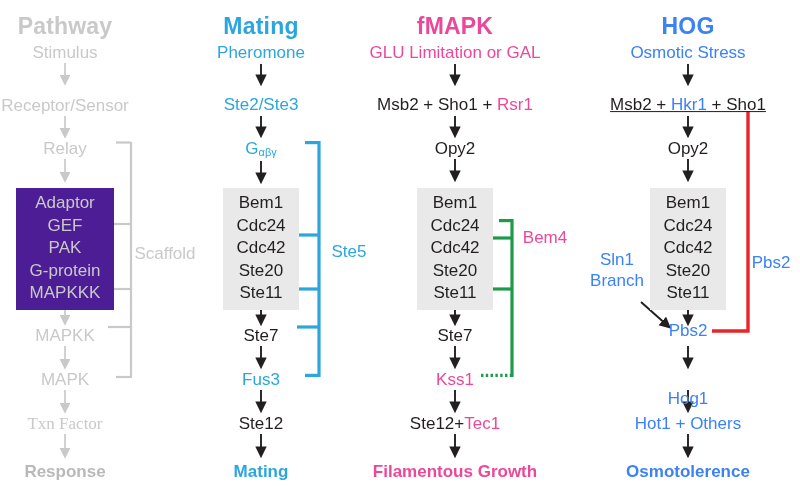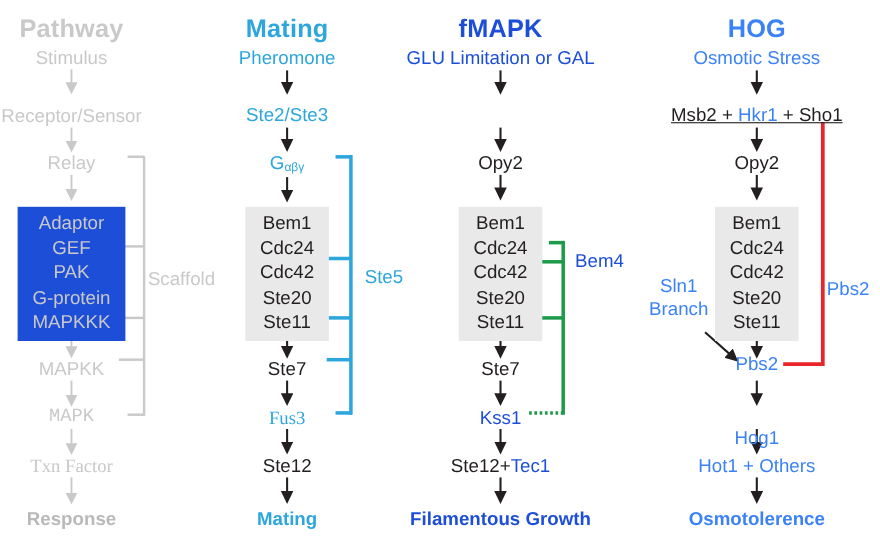--- a/index.html
+++ b/index.html
@@ -20,36 +20,36 @@
     font-size:17px;
   }
   .hdr{font-weight:bold;font-size:23px;letter-spacing:.2px;}
   .bold{font-weight:bold;}
 
   
   .c-gray{color:#c9c9c9;}
   .c-gray-d{color:#b9b9b9;}
   .c-black{color:#231f20;}
   .c-blue{color:#2ca6dd;}
-  .c-green{color:#1d4ed8;}
+  .c-green{color:#ec4899;}
   .c-red{color:#3b82f6;}
 
   
   .stackbox{
     position:absolute;
     transform:translateX(-50%);
     background:#e9e9e9;
     text-align:center;
     font-size:17px;
     line-height:22.6px;
     padding:4px 10px 5px 10px;
     color:#231f20;
     box-sizing:border-box;
   }
-  .stackbox.gray-text{color:#c9c9c9;background:#1d4ed8;}
+  .stackbox.gray-text{color:#c9c9c9;background:#4c1d95;}
   .stackbox .ln{display:block;}
 
   
   svg.ov{position:absolute;left:0;top:0;width:800px;height:488px;overflow:visible;pointer-events:none;}
 
   .sub{font-size:11px;vertical-align:-2px;letter-spacing:0;}
   .lbl-rot{position:absolute;transform:translate(-50%,-50%);font-size:17px;white-space:nowrap;}
 </style>
 </head>
 <body>
@@ -143,46 +143,47 @@
 
   <div class="stackbox gray-text" style="left:65px;top:182px;width:98px;">
     <span class="ln">Adaptor</span>
     <span class="ln">GEF</span>
     <span class="ln">PAK</span>
     <span class="ln">G-protein</span>
     <span class="ln">MAPKKK</span>
   </div>
 
   <div class="node c-gray" style="left:65px;top:330px;">MAPKK</div>
-  <div class="node c-gray" style="left:65px;top:374px;font-family:Liberation Mono, monospace;">MAPK</div>
+  <div class="node c-gray" style="left:65px;top:374px;">MAPK</div>
   <div class="node c-gray" style="left:65px;top:418px;font-family:Liberation Serif, serif;">Txn Factor</div>
   <div class="node bold c-gray-d" style="left:65px;top:466px;text-align:center;">Response</div>
   <div class="lbl-rot c-gray" style="left:165px;top:248px;">Scaffold</div>
 
   <div class="node hdr c-blue" style="left:261px;top:20px;">Mating</div>
   <div class="node c-blue" style="left:261px;top:47px;">Pheromone</div>
   <div class="node c-blue" style="left:261px;top:99px;">Ste2/Ste3</div>
   <div class="node c-blue" style="left:261px;top:143px;"><span>G</span><span class="sub">αβγ</span></div>
 
   <div class="stackbox" style="left:261px;top:182px;width:76px;">
     <span class="ln">Bem1</span>
     <span class="ln">Cdc24</span>
     <span class="ln">Cdc42</span>
     <span class="ln">Ste20</span>
     <span class="ln">Ste11</span>
   </div>
 
   <div class="node c-black" style="left:261px;top:330px;">Ste7</div>
-  <div class="node c-blue" style="left:261px;top:374px;font-family:Liberation Serif, serif;">Fus3</div>
+  <div class="node c-blue" style="left:261px;top:374px;">Fus3</div>
   <div class="node c-black" style="left:261px;top:418px;">Ste12</div>
   <div class="node bold c-blue" style="left:261px;top:466px;">Mating</div>
   <div class="lbl-rot c-blue" style="left:349px;top:246px;">Ste5</div>
 
   <div class="node hdr c-green" style="left:455px;top:20px;">fMAPK</div>
   <div class="node c-green" style="left:455px;top:47px;">GLU Limitation or GAL</div>
+  <div class="node c-black" style="left:455px;top:99px;"><span>Msb2 + Sho1 + </span><span class="c-green">Rsr1</span></div>
   <div class="node c-black" style="left:455px;top:143px;">Opy2</div>
 
   <div class="stackbox" style="left:455px;top:182px;width:76px;">
     <span class="ln">Bem1</span>
     <span class="ln">Cdc24</span>
     <span class="ln">Cdc42</span>
     <span class="ln">Ste20</span>
     <span class="ln">Ste11</span>
   </div>
 

